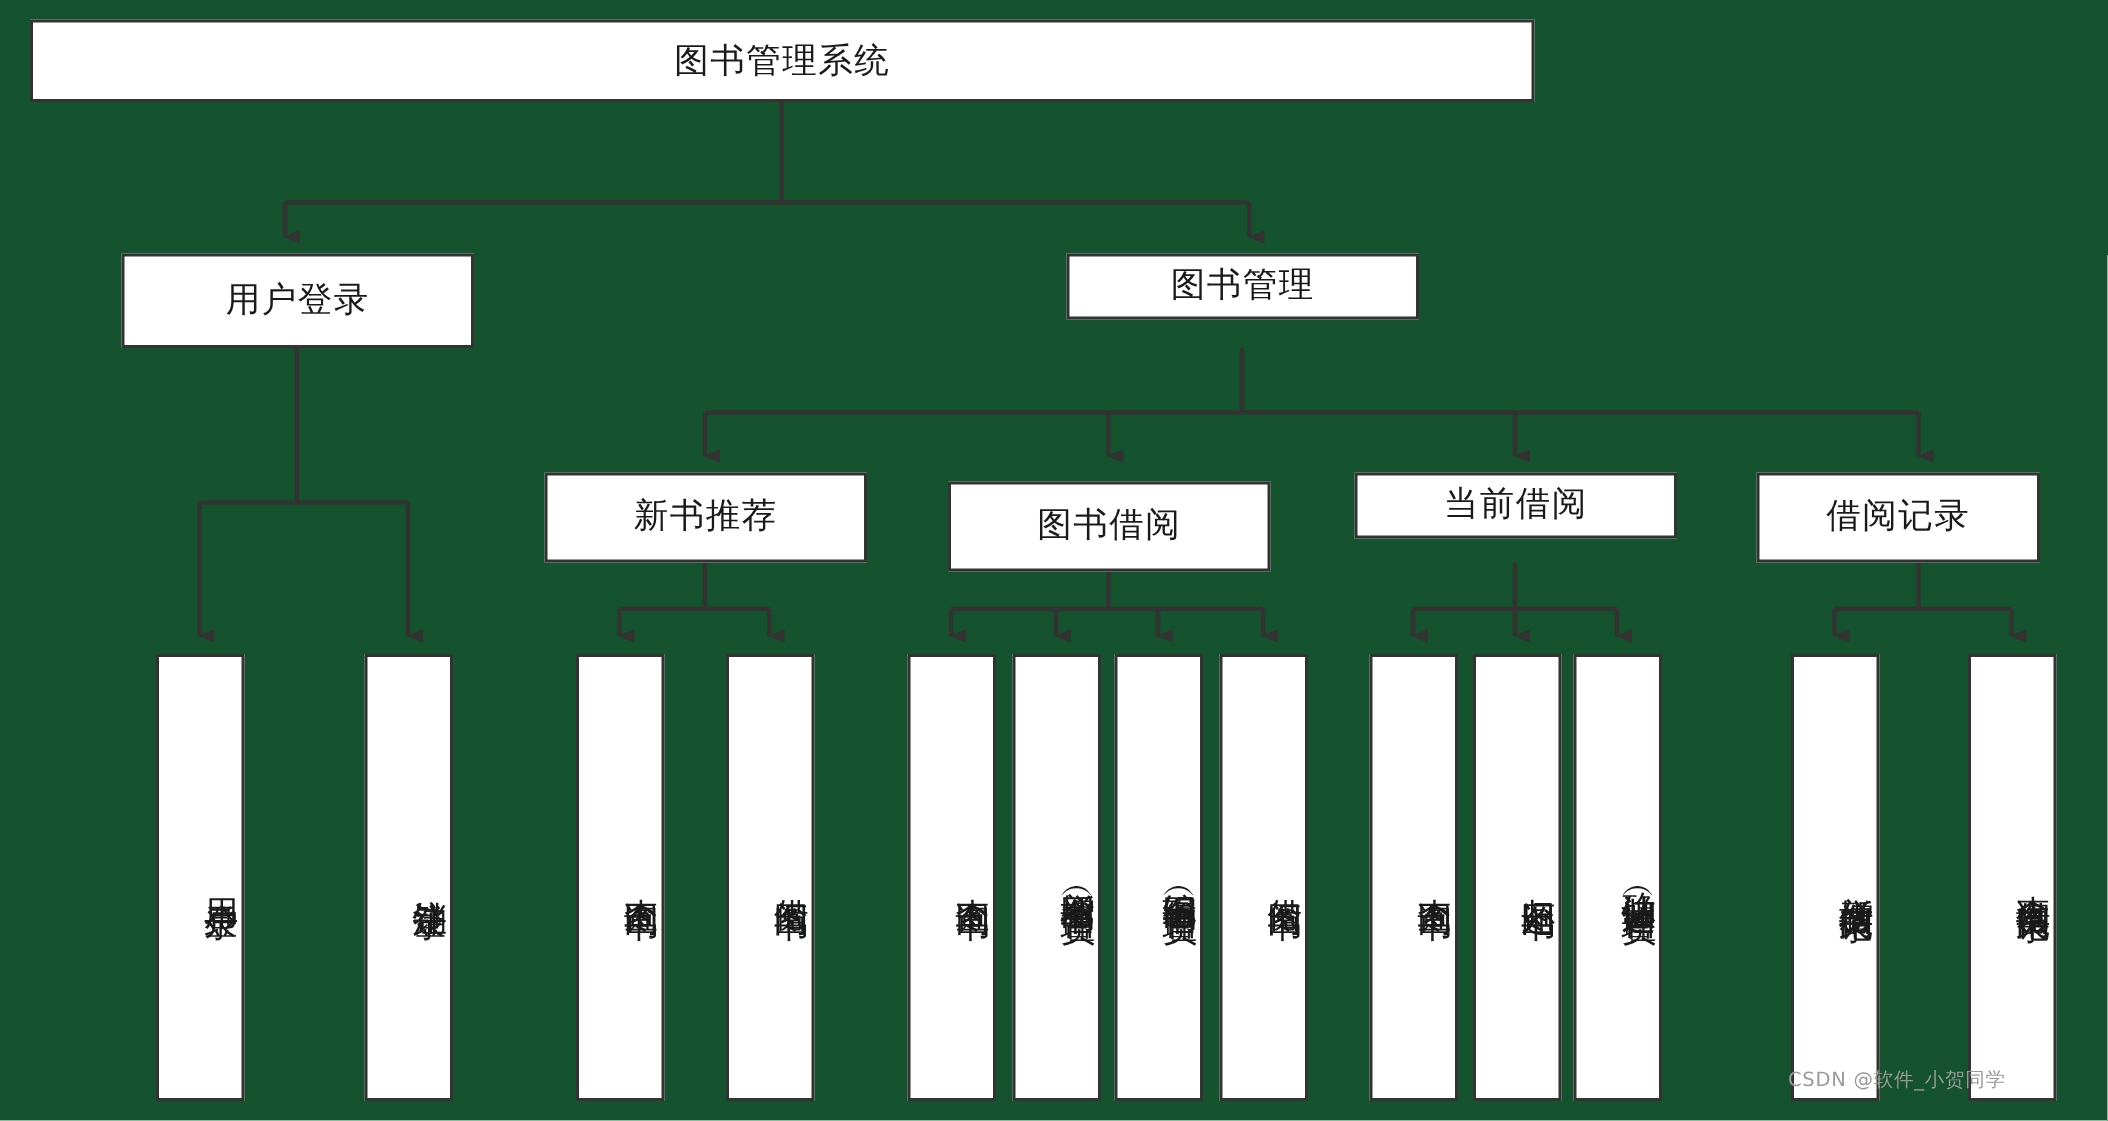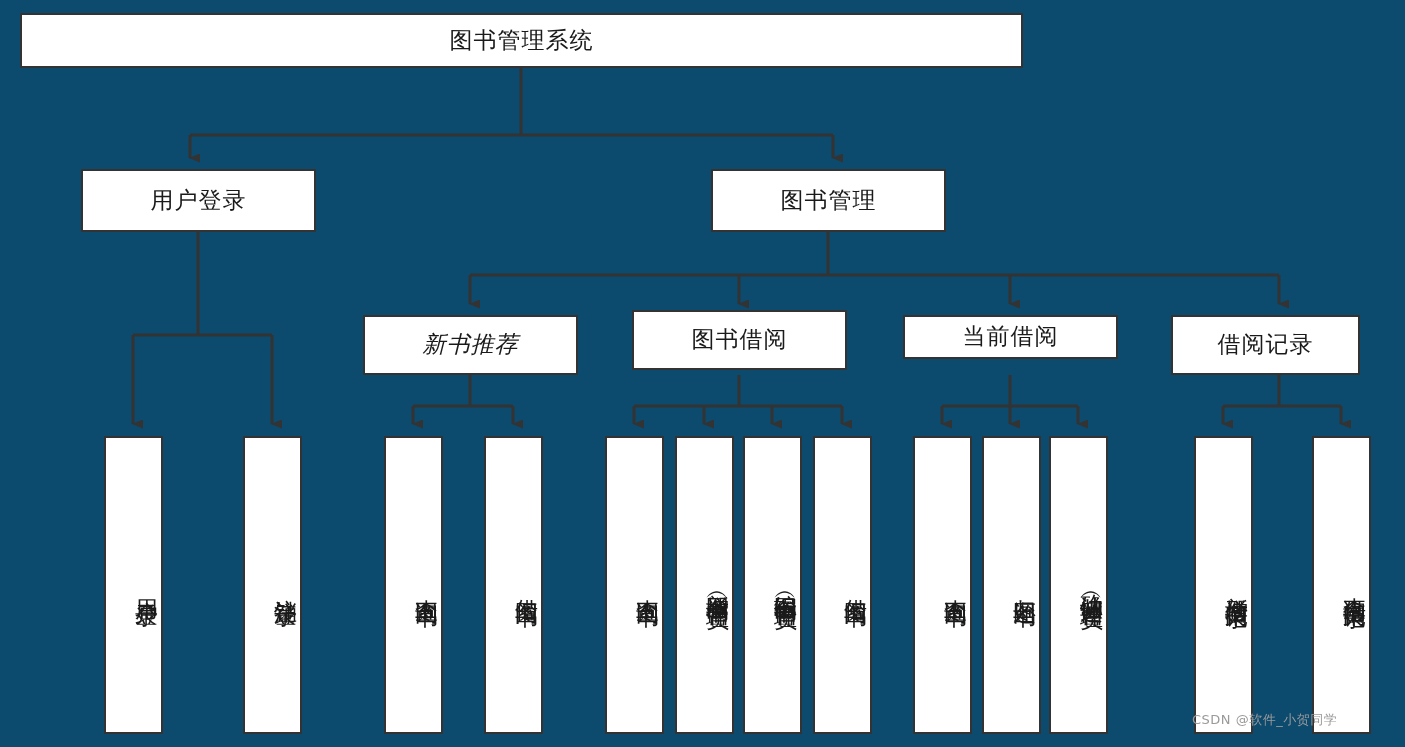--- a/index.html
+++ b/index.html
@@ -7,21 +7,21 @@
     padding: 0;
     background: #ffffff;
   }
   body {
     font-family: "DejaVu Sans", "Liberation Sans", sans-serif;
   }
   #canvas {
     position: relative;
     width: 1405px;
     height: 747px;
-    background: #0c4a6e;
+    background: #14532d;
     overflow: hidden;
   }
   .node {
     position: absolute;
     box-sizing: border-box;
     border: 2px solid #333333;
     background: #ffffff;
     display: flex;
     align-items: center;
     justify-content: center;
@@ -127,28 +127,28 @@
     </g>
   </svg>
 
   <div class="node node-root" style="left:20px; top:13px; width:1003px; height:55px;">
     <span>图书管理系统</span>
   </div>
 
   <div class="node node-h" style="left:81px; top:169px; width:235px; height:63px;">
     <span>用户登录</span>
   </div>
-  <div class="node node-h" style="left:711px; top:169px; width:235px; height:63px;">
+  <div class="node node-h" style="left:711px; top:169px; width:235px; height:44px;">
     <span>图书管理</span>
   </div>
 
-  <div class="node node-h" style="left:363px; top:315px; width:215px; height:60px;font-style:italic;">
+  <div class="node node-h" style="left:363px; top:315px; width:215px; height:60px;">
     <span>新书推荐</span>
   </div>
-  <div class="node node-h" style="left:632px; top:310px; width:215px; height:60px;">
+  <div class="node node-h" style="left:632px; top:321px; width:215px; height:60px;">
     <span>图书借阅</span>
   </div>
   <div class="node node-h" style="left:903px; top:315px; width:215px; height:44px;">
     <span>当前借阅</span>
   </div>
   <div class="node node-h" style="left:1171px; top:315px; width:189px; height:60px;">
     <span>借阅记录</span>
   </div>
 
   <div class="node node-v" style="left:104px; top:436px; width:59px; height:298px;">

